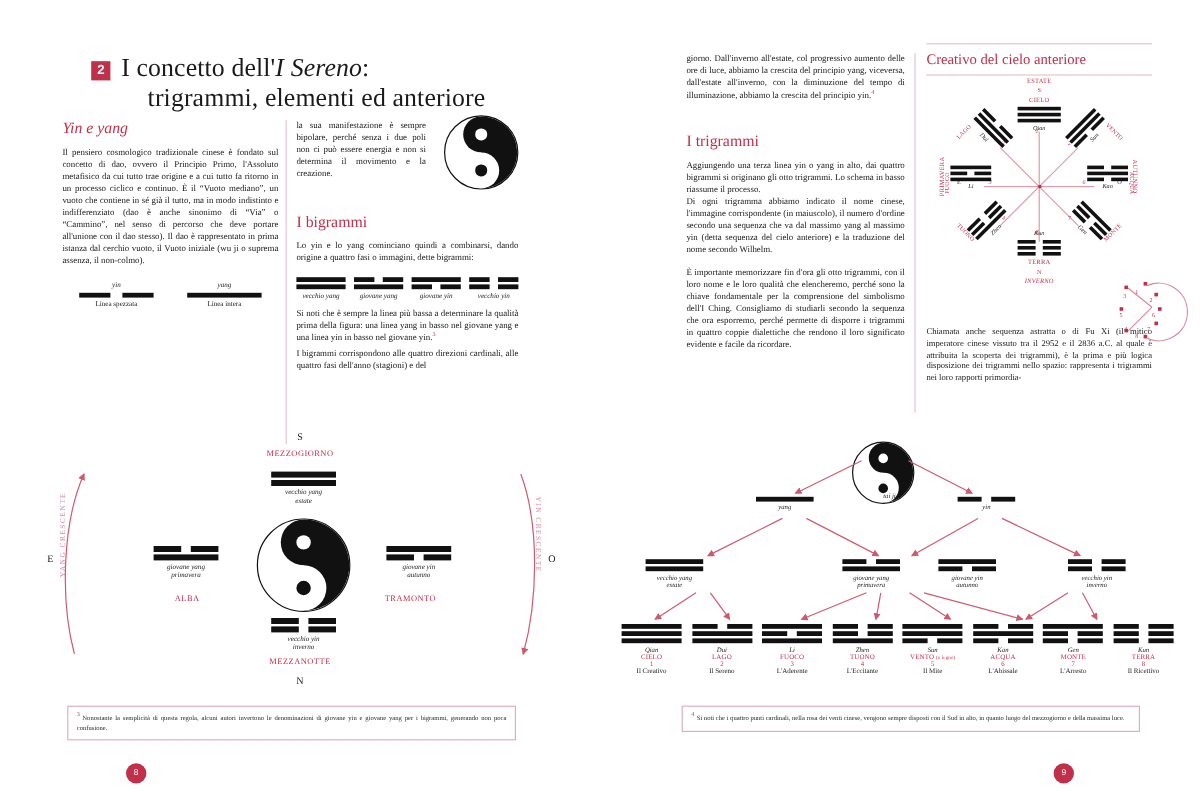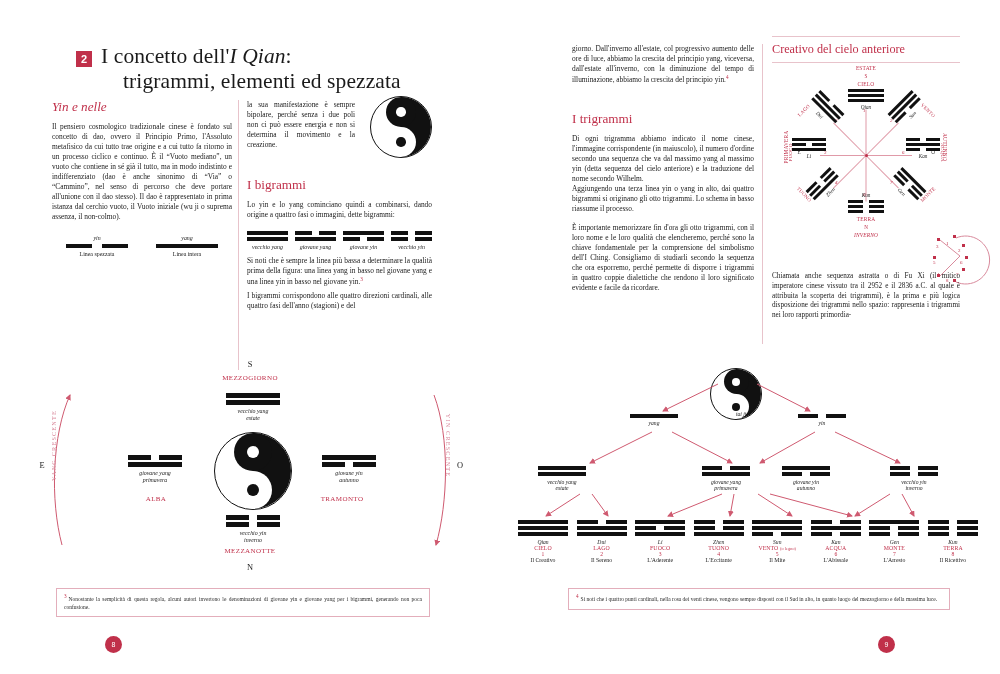--- a/index.html
+++ b/index.html
@@ -109,30 +109,30 @@
 <body>
 
 <div class="spread">
 
   <div class="page page-left">
 
     <div class="chapter-head">
       <div class="chap-row">
         <div class="chap-num">2</div>
         <div class="chap-title">
-          <span>I concetto dell'</span><span class="it">I Qian</span><span>:</span>
-          <span class="l2">trigrammi, elementi ed spezzata</span>
+          <span>I concetto dell'</span><span class="it">I Sereno</span><span>:</span>
+          <span class="l2">trigrammi, elementi ed anteriore</span>
         </div>
       </div>
     </div>
 
     <div class="rule-v" style="left:238px; top:100px; height:270px;"></div>
 
     <div class="col" style="left:52px; top:100px; width:180px;">
-      <div class="sec-h">Yin e nelle</div>
+      <div class="sec-h">Yin e yang</div>
       <p>Il pensiero cosmologico tradizionale cinese è fondato sul concetto di dao, ovvero il Principio Primo, l'Assoluto metafisico da cui tutto trae origine e a cui tutto fa ritorno in un processo ciclico e continuo. È il “Vuoto mediano”, un vuoto che contiene in sé già il tutto, ma in modo indistinto e indifferenziato (dao è anche sinonimo di “Via” o “Cammino”, nel senso di percorso che deve portare all'unione con il dao stesso). Il dao è rappresentato in prima istanza dal cerchio vuoto, il Vuoto iniziale (wu ji o suprema assenza, il non-colmo).</p>
 
       <div style="display:flex; justify-content:space-around; margin:12px 0 6px 0;">
         <div style="width:70px;">
           <div class="cap" style="margin-bottom:2px;">yin</div>
           <div class="lines" style="width:62px;margin:0 auto;">
             <div class="ln">
                 <i style="width:26px;height:4px;"></i>
                 <i style="width:26px;height:4px;"></i>
               </div>
@@ -320,22 +320,22 @@
     <div class="folio" style="left:105px; top:636px;">8</div>
   </div>
 
   <div class="page page-right">
 
     <div class="rule-v" style="left:262px; top:44px; height:300px;"></div>
 
     <div class="col" style="left:72px; top:44px; width:182px;">
       <p><span>giorno. Dall'inverno all'estate, col progressivo aumento delle ore di luce, abbiamo la crescita del principio yang, viceversa, dall'estate all'inverno, con la diminuzione del tempo di illuminazione, abbiamo la crescita del principio yin.</span><span class="sup">4</span></p>
       <div class="sec-h up" style="margin-top:26px;">I trigrammi</div>
+      <p>Aggiungendo una terza linea yin o yang in alto, dai quattro bigrammi si originano gli otto trigrammi. Lo schema in basso riassume il processo.</p>
       <p>Di ogni trigramma abbiamo indicato il nome cinese, l'immagine corrispondente (in maiuscolo), il numero d'ordine secondo una sequenza che va dal massimo yang al massimo yin (detta sequenza del cielo anteriore) e la traduzione del nome secondo Wilhelm.</p>
-      <p>Aggiungendo una terza linea yin o yang in alto, dai quattro bigrammi si originano gli otto trigrammi. Lo schema in basso riassume il processo.</p>
       <p style="margin-top:9px;">È importante memorizzare fin d'ora gli otto trigrammi, con il loro nome e le loro qualità che elencheremo, perché sono la chiave fondamentale per la comprensione del simbolismo dell'I Ching. Consigliamo di studiarli secondo la sequenza che ora esporremo, perché permette di disporre i trigrammi in quattro coppie dialettiche che rendono il loro significato evidente e facile da ricordare.</p>
     </div>
 
     <div style="position:absolute; left:272px; top:36px; width:200px;">
       <div class="side-rule" style="left:0; top:0; width:188px; height:1px;"></div>
       <div class="side-h" style="left:0; top:7px;">Creativo del cielo anteriore</div>
       <div class="side-rule" style="left:0; top:26px; width:188px; height:1px;"></div>
 
       <div class="bagua" style="left:14px; top:30px; width:160px; height:178px;">
 

